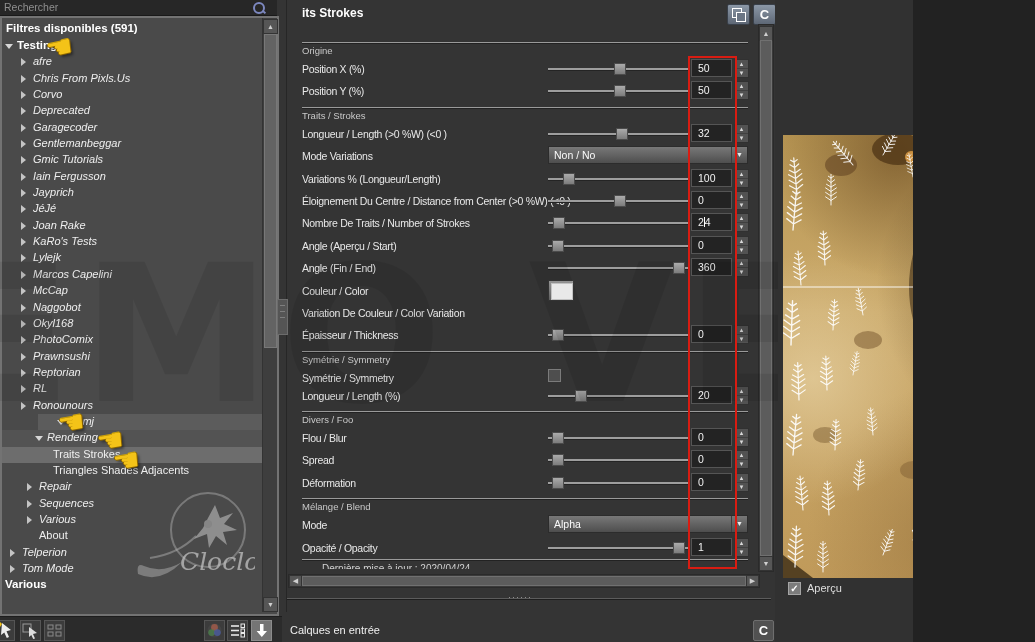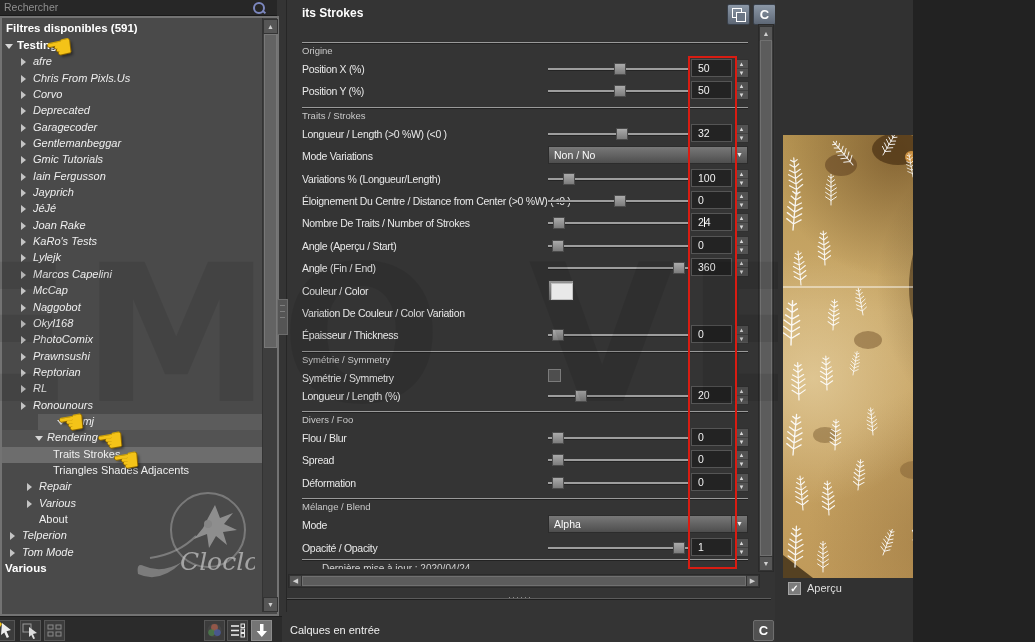--- a/index.html
+++ b/index.html
@@ -221,20 +221,24 @@
         </div>
         <div class="trow hl2">
           <span class="tlab" style="left:51px">Traits Strokes</span>
         </div>
         <div class="trow">
           <span class="tlab" style="left:51px">Triangles Shades Adjacents</span>
         </div>
         <div class="trow">
           <span class="arr r" style="left:25px"></span>
           <span class="tlab i" style="left:37px">Repair</span>
+        </div>
+        <div class="trow">
+          <span class="arr r" style="left:25px"></span>
+          <span class="tlab i" style="left:37px">Sequences</span>
         </div>
         <div class="trow">
           <span class="arr r" style="left:25px"></span>
           <span class="tlab i" style="left:37px">Various</span>
         </div>
         <div class="trow">
           <span class="tlab" style="left:37px">About</span>
         </div>
         <div class="trow">
           <span class="arr r" style="left:8px"></span>

